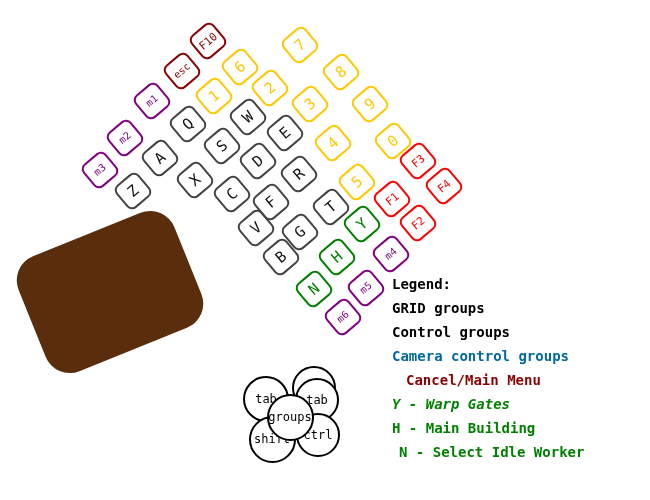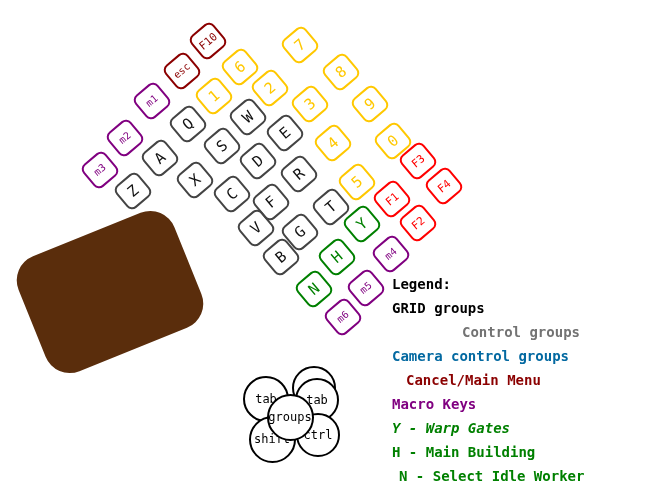--- a/index.html
+++ b/index.html
@@ -117,22 +117,21 @@
       <div class="circ" style="width: 44px; height: 44px; left: 292px; top: 366px; z-index: 2;">ctrl</div>
       <div class="circ" style="width: 44px; height: 44px; left: 295px; top: 378px; z-index: 3;">tab</div>
       <div class="circ" style="width: 47px; height: 47px; left: 248.5px; top: 415.5px; z-index: 4;">shift</div>
       <div class="circ" style="width: 44px; height: 44px; left: 296px; top: 413px; z-index: 5;">ctrl</div>
       <div class="circ" style="width: 47px; height: 47px; left: 266.5px; top: 393.5px; z-index: 10;">groups</div>
     </div>
 
   <div id="legend">
       <div class="legend-line" style="color: rgb(0, 0, 0);">Legend:</div>
       <div class="legend-line" style="color: rgb(0, 0, 0);">GRID groups</div>
-      <div class="legend-line" style="color: #737373; text-align: center;">Control groups</div>
+      <div class="legend-line" style="color: #000000;">Control groups</div>
       <div class="legend-line" style="color: #0369a1;">Camera control groups</div>
       <div class="legend-line" style="color: rgb(139, 0, 0); margin-left: 14px;">Cancel/Main Menu</div>
-      <div class="legend-line" style="color: rgb(128, 0, 128);">Macro Keys</div>
       <div class="legend-line" style="color: rgb(0, 128, 0); font-style: italic;">Y - Warp Gates</div>
       <div class="legend-line" style="color: rgb(0, 128, 0);">H - Main Building</div>
       <div class="legend-line" style="color: rgb(0, 128, 0); padding-left: 7px;">N - Select Idle Worker</div>
     </div>
 
 </div>
 
 </body></html>

